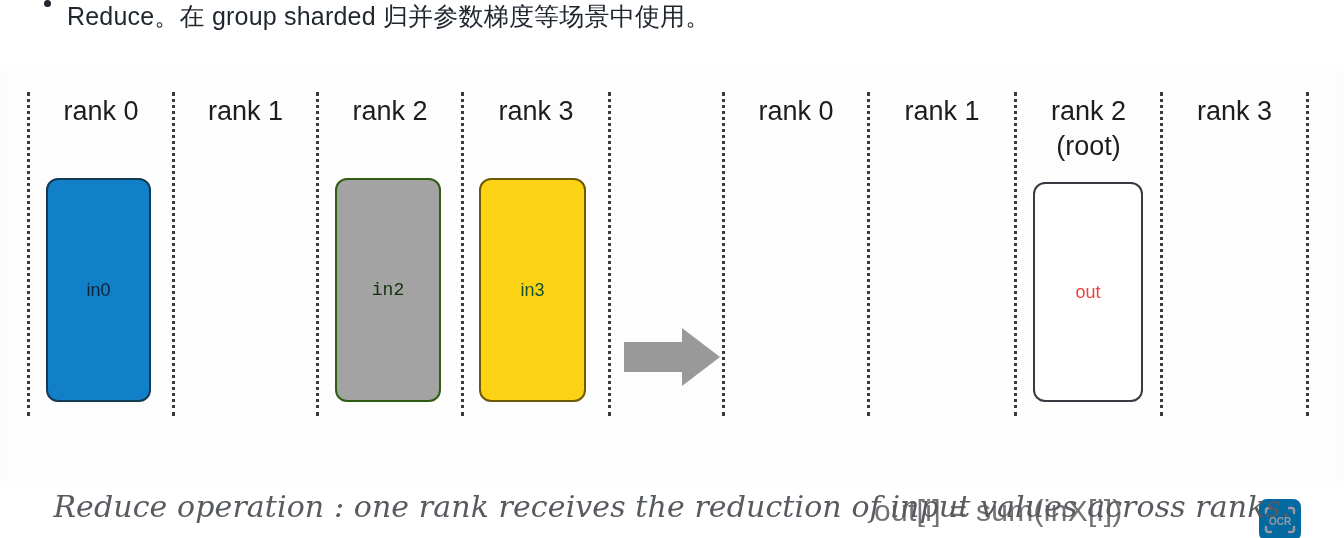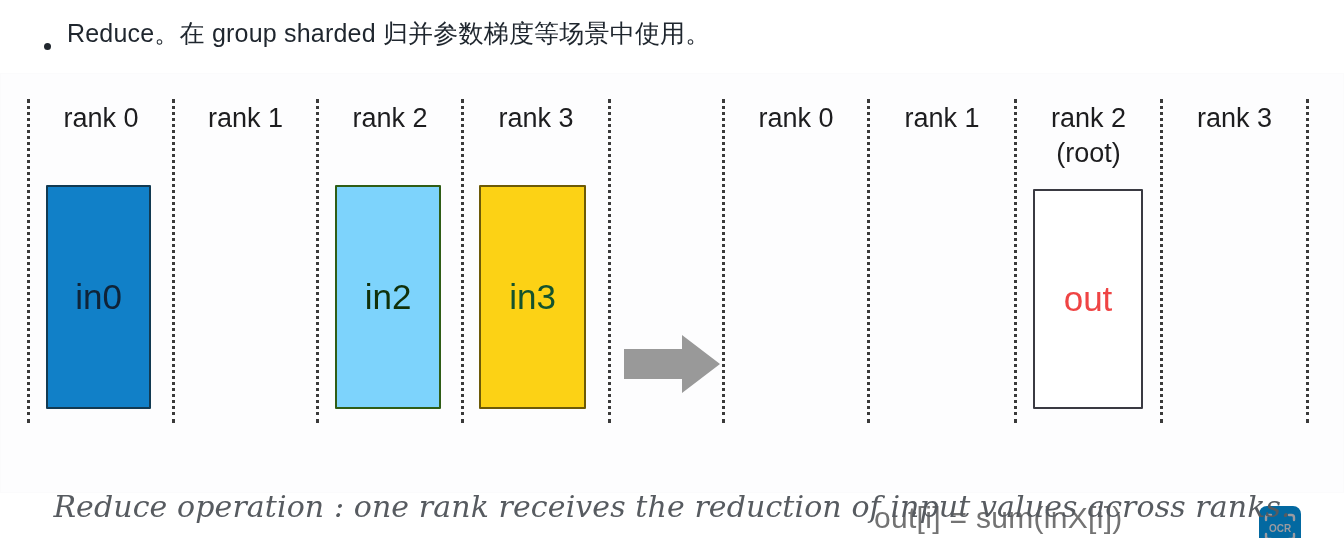--- a/index.html
+++ b/index.html
@@ -15,21 +15,21 @@
     position: relative;
   }
 
   
   .bullet-line {
     position: absolute;
     left: 0; top: 0;
     width: 1344px;
     height: 50px;
     display: flex;
-    align-items: flex-end;
+    align-items: flex-start;
   }
   .bullet-dot {
     width: 7px;
     height: 7px;
     border-radius: 50%;
     background: #21272e;
     margin-left: 44px;
     margin-right: 16px;
     flex: none;
   }
@@ -37,21 +37,21 @@
     font-size: 25px;
     color: #1f262e;
     letter-spacing: 0.2px;
     white-space: nowrap;
   }
 
   
   .figure {
     position: absolute;
     left: 0;
-    top: 73px;
+    top: 66px;
     width: 1344px;
     height: 420px;
     background: #fdfdfe;
     box-shadow: inset 0 0 0 1px #fbfbfc;
   }
   .fig-inner {
     position: absolute;
     inset: 0;
   }
 
@@ -78,27 +78,27 @@
   
   .bar {
     position: absolute;
     top: 112px;
     height: 224px;
     border: 2px solid #2b2b33;
     box-sizing: border-box;
     display: flex;
     align-items: center;
     justify-content: center;
-    font-size: 35px;
-    border-radius: 1px;
+    font-size: 18px;
+    border-radius: 12px;
     text-align: right;
   }
   .bar.blue   { background: #1180c8; border-color: #123a52; color: #0f2338; }
   .bar.red    { background: #cc0008; border-color: #5a0709; color: #fbdcdc; }
-  .bar.green  { background: #7dd3fc; border-color: #2f5d16; color: #10300a; }
+  .bar.green  { background: #a3a3a3; border-color: #2f5d16; color: #10300a; font-family: Liberation Mono, monospace; }
   .bar.yellow { background: #fcd215; border-color: #6d5a07; color: #14532d; }
   .bar.white  { background: #ffffff; border-color: #3a3a42; color: #ef4444; }
 
   
   .arrow {
     position: absolute;
     left: 624px;
     top: 262px;
     width: 96px;
     height: 58px;

